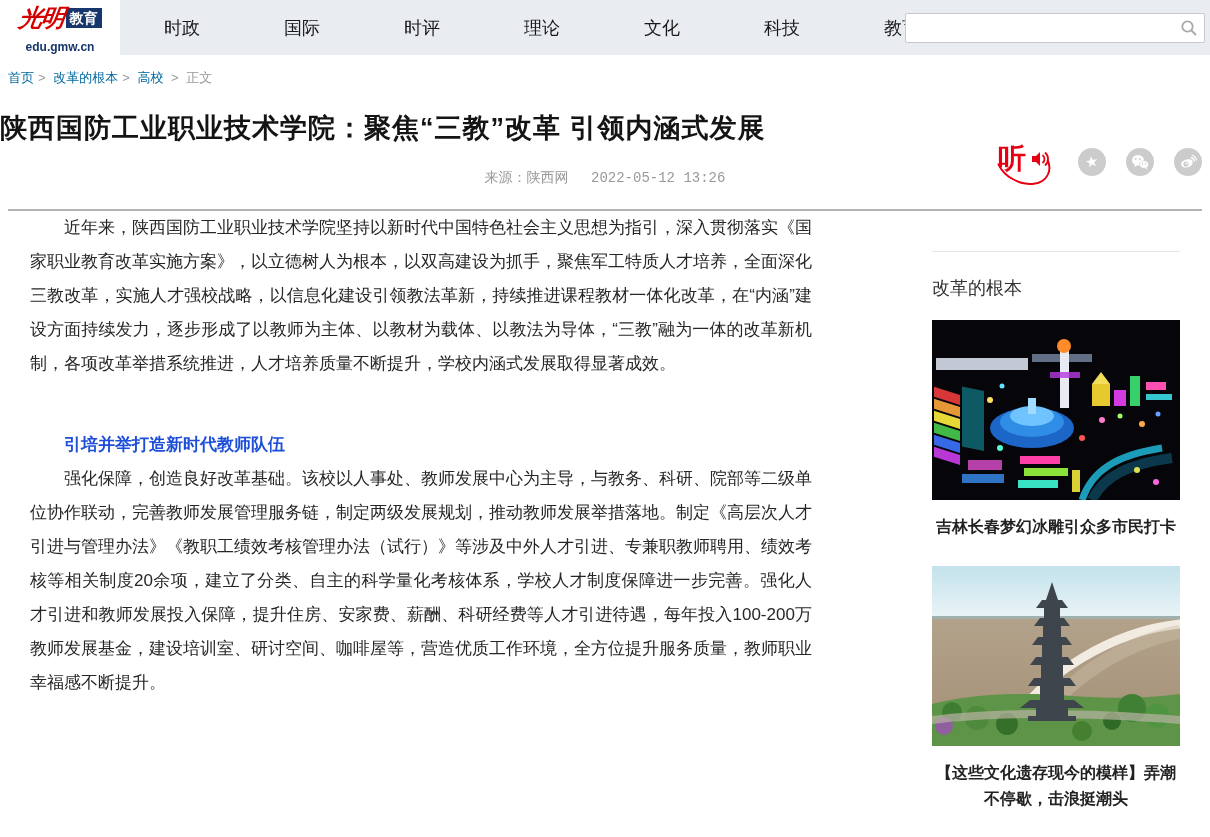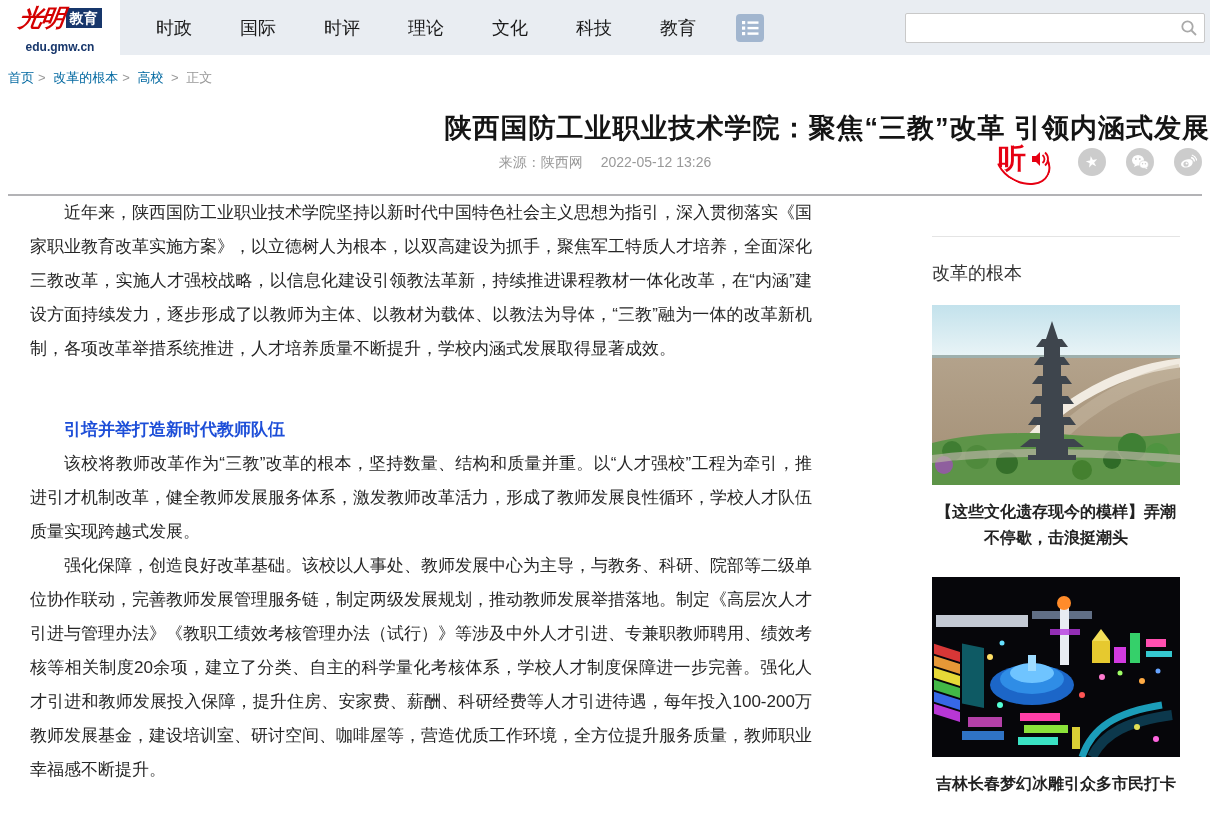--- a/index.html
+++ b/index.html
@@ -20,21 +20,21 @@
     color:#d40000; font-family:"DejaVu Serif","Liberation Serif",serif;
     font-style:italic; font-weight:bold; font-size:24px; line-height:24px;
     transform:skewX(-8deg); letter-spacing:-2px;
   }
   .logo-badge {
     background:#17366b; color:#fff; font-weight:bold; font-size:14px;
     padding:2px 4px; line-height:16px;
   }
   .logo-domain { color:#17366b; font-weight:bold; font-size:12px; margin-top:10px; }
 
-  .topnav { position:absolute; left:132px; top:0; height:55px; display:flex; align-items:center; }
+  .topnav { position:absolute; left:140px; top:0; height:55px; display:flex; align-items:center;gap:36px; }
   .topnav .nav-item {
     font-size:18px; color:#1a1a1a; padding:0 24px; cursor:pointer; white-space:nowrap;
   }
   .menu-btn { margin-left:16px; cursor:pointer; display:flex; align-items:center; }
 
   .searchbox {
     position:absolute; right:5px; top:13px; width:300px; height:30px;
     background:#fff; border:1px solid #c9c9c9; border-radius:2px;
     display:flex; align-items:center;
   }
@@ -44,24 +44,24 @@
   .search-btn { width:30px; height:28px; display:flex; align-items:center; justify-content:center; cursor:pointer; }
 
   
   .breadcrumb { padding:14px 0 0 8px; font-size:13px; color:#999; }
   .breadcrumb a { color:#0369a1; text-decoration:none; cursor:pointer; }
   .breadcrumb .sep { margin:0 4px; }
 
   
   .article-head { position:relative; padding-top:24px; }
   .article-title {
-    text-align:right; font-size:27px; font-weight:bold; color:#141414;
+    text-align:left; font-size:27px; font-weight:bold; color:#141414;
     letter-spacing:1px; line-height:34px;
   }
-  .article-meta { text-align:center; font-size:14px; color:#999; margin-top:9px; }
+  .article-meta { text-align:center; font-size:14px; color:#999; margin-top:24px;font-family:Liberation Mono, monospace; }
   .article-meta .src { margin-right:14px; }
 
   .head-actions { position:absolute; right:8px; top:52px; display:flex; align-items:center; gap:20px; }
   .listen-btn { position:relative; width:70px; height:46px; cursor:pointer; }
   .listen-arc {
     position:absolute; left:6px; top:2px; width:58px; height:42px;
     border:2px solid #e60012; border-radius:50%;
     border-top-color:transparent; border-left-color:transparent;
     transform:rotate(28deg);
   }
@@ -190,74 +190,25 @@
   </div>
 </div>
 
 <hr class="rule">
 
 <div class="main">
 
   <div class="article-body">
     <p>近年来，陕西国防工业职业技术学院坚持以新时代中国特色社会主义思想为指引，深入贯彻落实《国家职业教育改革实施方案》，以立德树人为根本，以双高建设为抓手，聚焦军工特质人才培养，全面深化三教改革，实施人才强校战略，以信息化建设引领教法革新，持续推进课程教材一体化改革，在“内涵”建设方面持续发力，逐步形成了以教师为主体、以教材为载体、以教法为导体，“三教”融为一体的改革新机制，各项改革举措系统推进，人才培养质量不断提升，学校内涵式发展取得显著成效。</p>
     <p class="sub-head">引培并举打造新时代教师队伍</p>
-    <p>该校将教师改革作为“三教”改革的根本，坚持数量、结构和质量并重。以“人才强校”工程为牵引，推进引才机制改革，健全教师发展服务体系，激发教师改革活力，形成了教师发展良性循环，学校人才队伍质量实现跨越式发展。</p>
     <p>强化保障，创造良好改革基础。该校以人事处、教师发展中心为主导，与教务、科研、院部等二级单位协作联动，完善教师发展管理服务链，制定两级发展规划，推动教师发展举措落地。制定《高层次人才引进与管理办法》《教职工绩效考核管理办法（试行）》等涉及中外人才引进、专兼职教师聘用、绩效考核等相关制度20余项，建立了分类、自主的科学量化考核体系，学校人才制度保障进一步完善。强化人才引进和教师发展投入保障，提升住房、安家费、薪酬、科研经费等人才引进待遇，每年投入100-200万教师发展基金，建设培训室、研讨空间、咖啡屋等，营造优质工作环境，全方位提升服务质量，教师职业幸福感不断提升。</p>
   </div>
 
   <div class="sidebar">
     <div class="sidebar-title">改革的根本</div>
-
-    <div class="sidebar-item">
-      <svg class="sidebar-photo" viewBox="0 0 248 180" preserveAspectRatio="none">
-        <defs>
-          <linearGradient id="sky" x1="0" y1="0" x2="0" y2="1">
-            <stop offset="0" stop-color="#c3e2ec"></stop>
-              <stop offset="1" stop-color="#ecf5f7"></stop>
-          </linearGradient>
-          <linearGradient id="water" x1="0" y1="0" x2="0" y2="1">
-            <stop offset="0" stop-color="#b3a28b"></stop>
-              <stop offset="1" stop-color="#a8957c"></stop>
-          </linearGradient>
-        </defs>
-        <rect width="248" height="55" fill="url(#sky)"></rect>
-        <rect y="50" width="248" height="4" fill="#9fb0ad"></rect>
-        <rect y="53" width="248" height="85" fill="url(#water)"></rect>
-        <path d="M248,58 C210,62 180,74 150,92 C128,105 112,118 100,132" fill="none" stroke="#f4efe6" stroke-width="9" stroke-linecap="round" opacity="0.95"></path>
-        <path d="M248,66 C215,72 190,84 165,100 C148,111 135,122 124,134" fill="none" stroke="#cdbfa8" stroke-width="14" opacity="0.45"></path>
-        <path d="M0,138 C40,128 90,126 140,130 C180,133 220,132 248,128 L248,180 L0,180 Z" fill="#5d9448"></path>
-        <circle cx="20" cy="146" r="10" fill="#3f7d32"></circle>
-          <circle cx="45" cy="152" r="12" fill="#4f8a3c"></circle>
-        <circle cx="75" cy="158" r="11" fill="#356f2a"></circle>
-          <circle cx="200" cy="142" r="14" fill="#3f8034"></circle>
-        <circle cx="225" cy="150" r="12" fill="#4f9440"></circle>
-          <circle cx="180" cy="155" r="9" fill="#2f6b27"></circle>
-        <circle cx="12" cy="160" r="9" fill="#8f5f9e"></circle>
-          <circle cx="150" cy="165" r="10" fill="#44802f"></circle>
-        <path d="M0,150 C60,142 150,142 248,150 L248,158 C150,150 60,150 0,158 Z" fill="#b9b3a4" opacity="0.7"></path>
-        <g fill="#3e454d">
-          <rect x="118" y="24" width="4" height="14"></rect>
-          <polygon points="120,16 126,34 114,34"></polygon>
-          <polygon points="104,42 136,42 130,34 110,34"></polygon>
-            <rect x="112" y="42" width="16" height="10"></rect>
-          <polygon points="102,60 138,60 132,52 108,52"></polygon>
-            <rect x="111" y="60" width="18" height="11"></rect>
-          <polygon points="100,79 140,79 134,71 106,71"></polygon>
-            <rect x="110" y="79" width="20" height="12"></rect>
-          <polygon points="98,99 142,99 136,91 104,91"></polygon>
-            <rect x="109" y="99" width="22" height="13"></rect>
-          <polygon points="96,120 144,120 138,112 102,112"></polygon>
-            <rect x="108" y="120" width="24" height="14"></rect>
-          <polygon points="88,142 152,142 142,134 98,134"></polygon>
-            <rect x="104" y="142" width="32" height="8"></rect>
-          <rect x="96" y="150" width="48" height="5"></rect>
-        </g>
-      </svg>
-      <div class="sidebar-caption">【这些文化遗存现今的模样】弄潮不停歇，击浪挺潮头</div>
-    </div>
 
     <div class="sidebar-item">
       <svg class="sidebar-photo" viewBox="0 0 248 180" preserveAspectRatio="none">
         <rect width="248" height="180" fill="#06060a"></rect>
         <rect x="4" y="38" width="92" height="12" fill="#d8dfea" opacity="0.9"></rect>
         <rect x="100" y="34" width="60" height="8" fill="#9fb6d8" opacity="0.6"></rect>
         <g opacity="0.95">
           <rect x="2" y="66" width="26" height="10" fill="#e33a3a" transform="skewY(18)"></rect>
           <rect x="2" y="78" width="26" height="10" fill="#f3a03a" transform="skewY(18)"></rect>
           <rect x="2" y="90" width="26" height="10" fill="#f2e53a" transform="skewY(18)"></rect>
@@ -295,14 +246,62 @@
           <circle cx="188" cy="96" r="2.5" fill="#9fff66"></circle>
         <circle cx="210" cy="104" r="3" fill="#ffaa44"></circle>
           <circle cx="226" cy="94" r="2.5" fill="#66a3ff"></circle>
         <circle cx="150" cy="118" r="3" fill="#ff5555"></circle>
           <circle cx="68" cy="128" r="3" fill="#55ffd5"></circle>
         <circle cx="205" cy="150" r="3" fill="#e0e055"></circle>
           <circle cx="224" cy="162" r="3" fill="#ff66e0"></circle>
       </svg>
       <div class="sidebar-caption">吉林长春梦幻冰雕引众多市民打卡</div>
     </div>
+
+    <div class="sidebar-item">
+      <svg class="sidebar-photo" viewBox="0 0 248 180" preserveAspectRatio="none">
+        <defs>
+          <linearGradient id="sky" x1="0" y1="0" x2="0" y2="1">
+            <stop offset="0" stop-color="#c3e2ec"></stop>
+              <stop offset="1" stop-color="#ecf5f7"></stop>
+          </linearGradient>
+          <linearGradient id="water" x1="0" y1="0" x2="0" y2="1">
+            <stop offset="0" stop-color="#b3a28b"></stop>
+              <stop offset="1" stop-color="#a8957c"></stop>
+          </linearGradient>
+        </defs>
+        <rect width="248" height="55" fill="url(#sky)"></rect>
+        <rect y="50" width="248" height="4" fill="#9fb0ad"></rect>
+        <rect y="53" width="248" height="85" fill="url(#water)"></rect>
+        <path d="M248,58 C210,62 180,74 150,92 C128,105 112,118 100,132" fill="none" stroke="#f4efe6" stroke-width="9" stroke-linecap="round" opacity="0.95"></path>
+        <path d="M248,66 C215,72 190,84 165,100 C148,111 135,122 124,134" fill="none" stroke="#cdbfa8" stroke-width="14" opacity="0.45"></path>
+        <path d="M0,138 C40,128 90,126 140,130 C180,133 220,132 248,128 L248,180 L0,180 Z" fill="#5d9448"></path>
+        <circle cx="20" cy="146" r="10" fill="#3f7d32"></circle>
+          <circle cx="45" cy="152" r="12" fill="#4f8a3c"></circle>
+        <circle cx="75" cy="158" r="11" fill="#356f2a"></circle>
+          <circle cx="200" cy="142" r="14" fill="#3f8034"></circle>
+        <circle cx="225" cy="150" r="12" fill="#4f9440"></circle>
+          <circle cx="180" cy="155" r="9" fill="#2f6b27"></circle>
+        <circle cx="12" cy="160" r="9" fill="#8f5f9e"></circle>
+          <circle cx="150" cy="165" r="10" fill="#44802f"></circle>
+        <path d="M0,150 C60,142 150,142 248,150 L248,158 C150,150 60,150 0,158 Z" fill="#b9b3a4" opacity="0.7"></path>
+        <g fill="#3e454d">
+          <rect x="118" y="24" width="4" height="14"></rect>
+          <polygon points="120,16 126,34 114,34"></polygon>
+          <polygon points="104,42 136,42 130,34 110,34"></polygon>
+            <rect x="112" y="42" width="16" height="10"></rect>
+          <polygon points="102,60 138,60 132,52 108,52"></polygon>
+            <rect x="111" y="60" width="18" height="11"></rect>
+          <polygon points="100,79 140,79 134,71 106,71"></polygon>
+            <rect x="110" y="79" width="20" height="12"></rect>
+          <polygon points="98,99 142,99 136,91 104,91"></polygon>
+            <rect x="109" y="99" width="22" height="13"></rect>
+          <polygon points="96,120 144,120 138,112 102,112"></polygon>
+            <rect x="108" y="120" width="24" height="14"></rect>
+          <polygon points="88,142 152,142 142,134 98,134"></polygon>
+            <rect x="104" y="142" width="32" height="8"></rect>
+          <rect x="96" y="150" width="48" height="5"></rect>
+        </g>
+      </svg>
+      <div class="sidebar-caption">【这些文化遗存现今的模样】弄潮不停歇，击浪挺潮头</div>
+    </div>
   </div>
 </div>
 
 </body></html>

